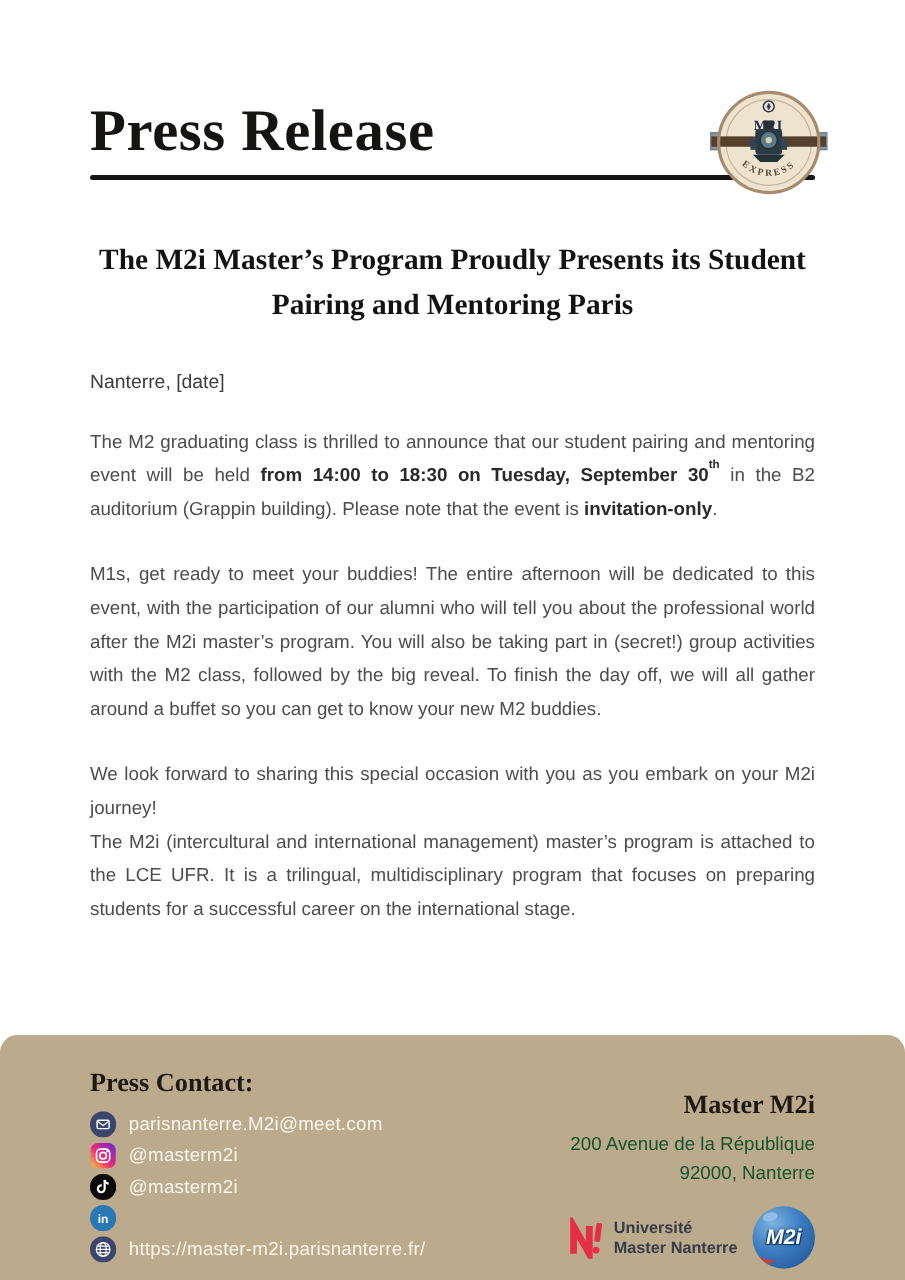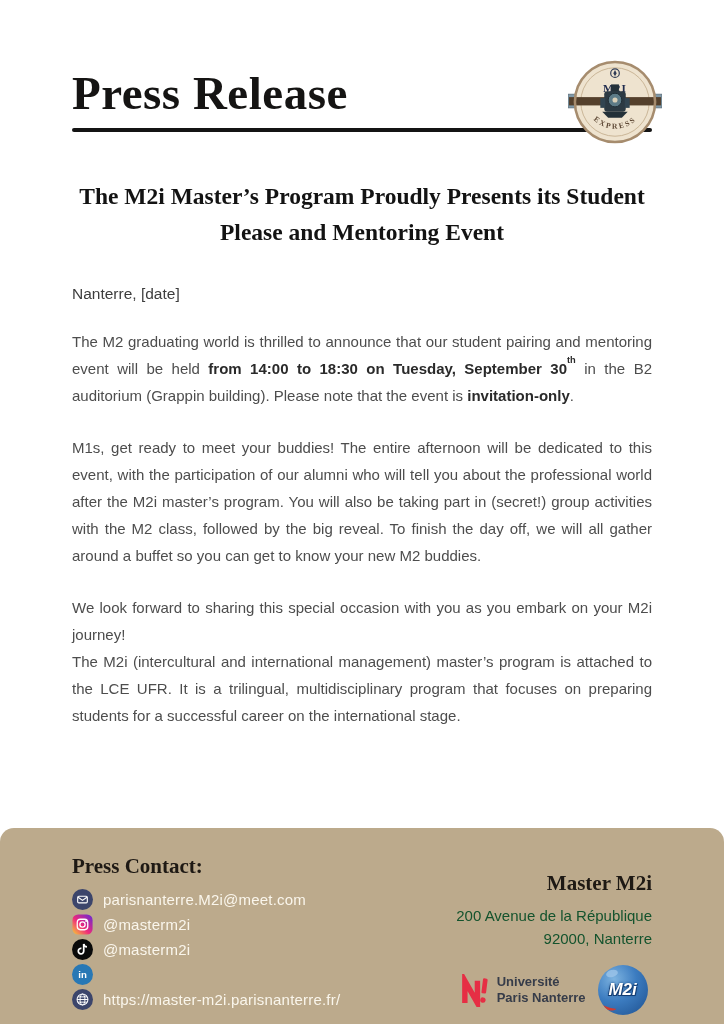--- a/index.html
+++ b/index.html
@@ -6,21 +6,21 @@
   html, body { background: #e9e9e9; }
   .page {
     position: relative;
     width: 724px;
     height: 1024px;
     margin: 0 auto;
     background: #ffffff;
     font-family: "Liberation Sans", sans-serif;
     overflow: hidden;
   }
-  .content { padding: 0 72px; }
+  .content { padding: 12px 72px; }
 
   
   .header { position: relative; padding-top: 68px; }
   .page-title {
     font-family: "Liberation Serif", serif;
     font-weight: 700;
     font-size: 47px;
     letter-spacing: 0.5px;
     color: #151413;
     line-height: 1.1;
@@ -203,25 +203,25 @@
           <path id="expArc" d="M 24 61 A 31 31 0 0 0 72 61" fill="none"></path>
           <text font-size="7.8" font-weight="bold" fill="#5e4936" letter-spacing="2" font-family="Liberation Serif, serif">
             <textPath href="#expArc" startOffset="50%" text-anchor="middle">EXPRESS</textPath>
           </text>
         </svg>
       </div>
 
       <div class="header-rule"></div>
     </div>
 
-    <h2 class="headline">The M2i Master’s Program Proudly Presents its Student Please and Mentoring Event</h2>
+    <h2 class="headline">The M2i Master’s Program Proudly Presents its Student Pairing and Mentoring Paris</h2>
 
     <p class="dateline">Nanterre, [date]</p>
 
-    <p class="body-para"><span>The M2 graduating world is thrilled to announce that our student pairing and mentoring event will be held </span><span class="seg-b">from 14:00 to 18:30 on Tuesday, September 30</span><sup class="seg-b">th</sup><span> in the B2 auditorium (Grappin building). Please note that the event is </span><span class="seg-b">invitation-only</span><span>.</span></p>
+    <p class="body-para"><span>The M2 graduating class is thrilled to announce that our student pairing and mentoring event will be held </span><span class="seg-b">from 14:00 to 18:30 on Tuesday, September 30</span><sup class="seg-b">th</sup><span> in the B2 auditorium (Grappin building). Please note that the event is </span><span class="seg-b">invitation-only</span><span>.</span></p>
     <p class="body-para"><span>M1s, get ready to meet your buddies! The entire afternoon will be dedicated to this event, with the participation of our alumni who will tell you about the professional world after the M2i master’s program. You will also be taking part in (secret!) group activities with the M2 class, followed by the big reveal. To finish the day off, we will all gather around a buffet so you can get to know your new M2 buddies.</span></p>
     <p class="body-para"><span>We look forward to sharing this special occasion with you as you embark on your M2i journey!</span></p>
 
     <div>
       <p class="body-para about-body">The M2i (intercultural and international management) master’s program is attached to the LCE UFR. It is a trilingual, multidisciplinary program that focuses on preparing students for a successful career on the international stage.</p>
     </div>
   </div>
 
   <div class="footer">
 
@@ -296,21 +296,21 @@
         <div class="univ-logo">
           <svg width="29" height="33" viewBox="0 0 30 34">
             <path d="M4 30 V7 L17 30 V7" fill="none" stroke="#e62e44" stroke-width="5.6"></path>
             <g transform="rotate(7 24 16)">
               <rect x="21.5" y="4.5" width="4.8" height="15.5" rx="1.2" fill="#e62e44"></rect>
               <circle cx="24" cy="27" r="2.8" fill="#e62e44"></circle>
             </g>
           </svg>
           <div class="univ-text">
             <div>Université</div>
-            <div>Paris Nanterre</div>
+            <div>Master Nanterre</div>
           </div>
         </div>
 
         <div class="m2i-globe">
           <span class="globe-patch"></span>
           <span class="globe-label">M2i</span>
           <span class="globe-accent"></span>
         </div>
       </div>
     </div>

